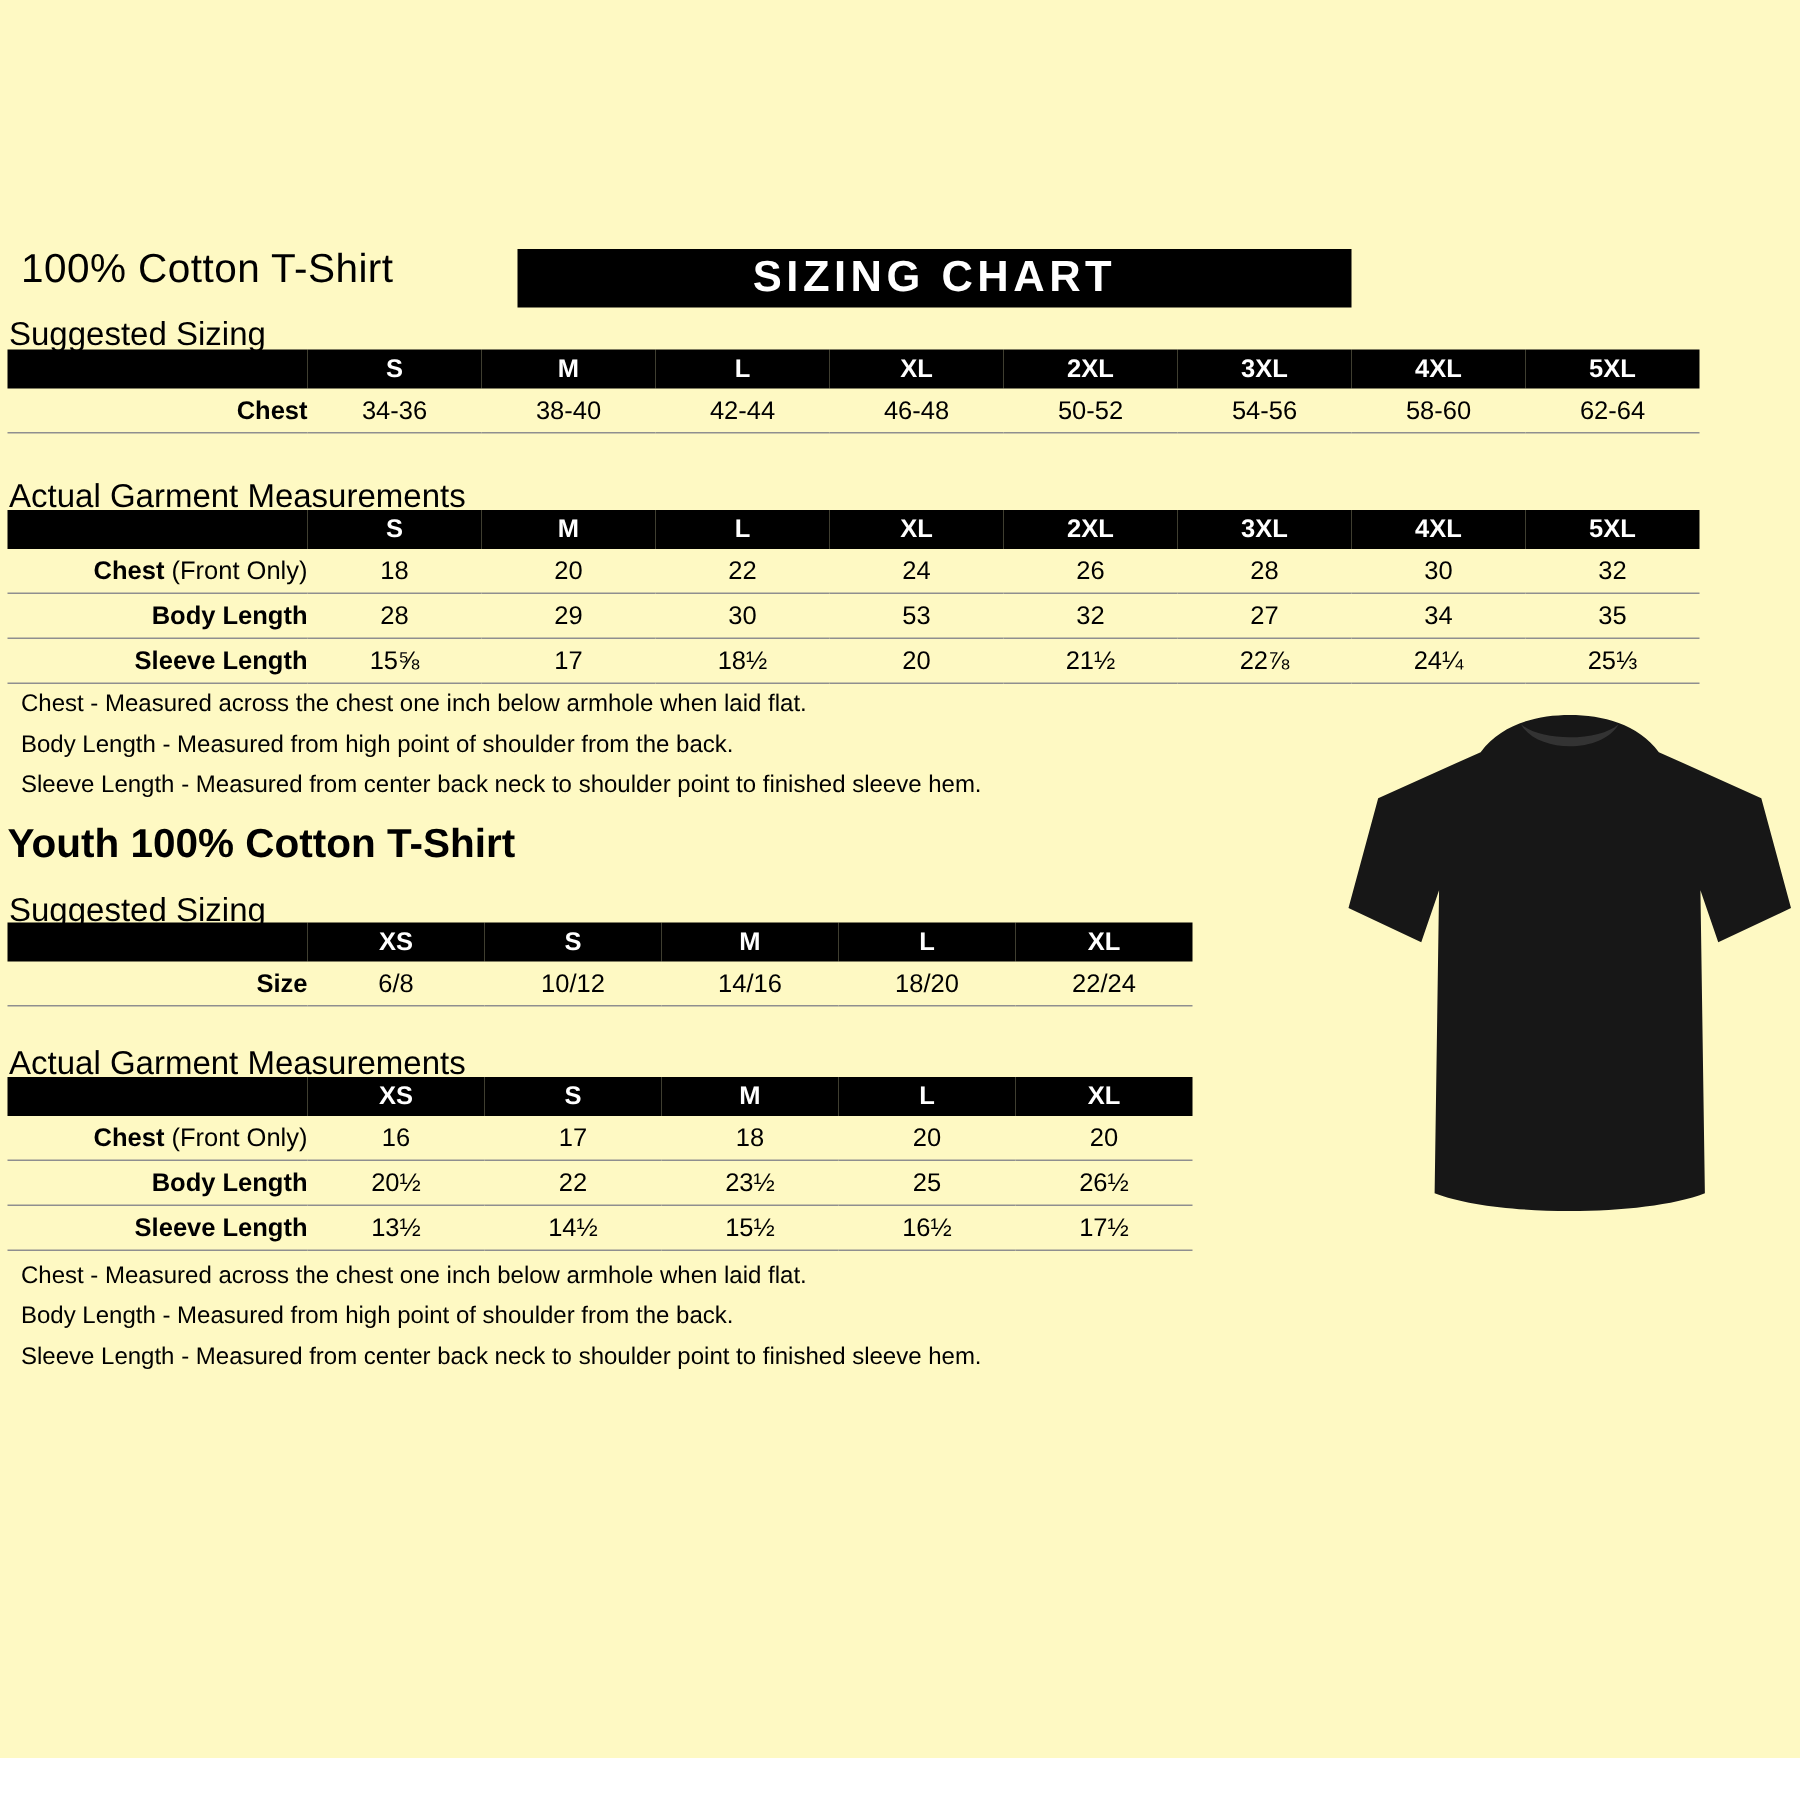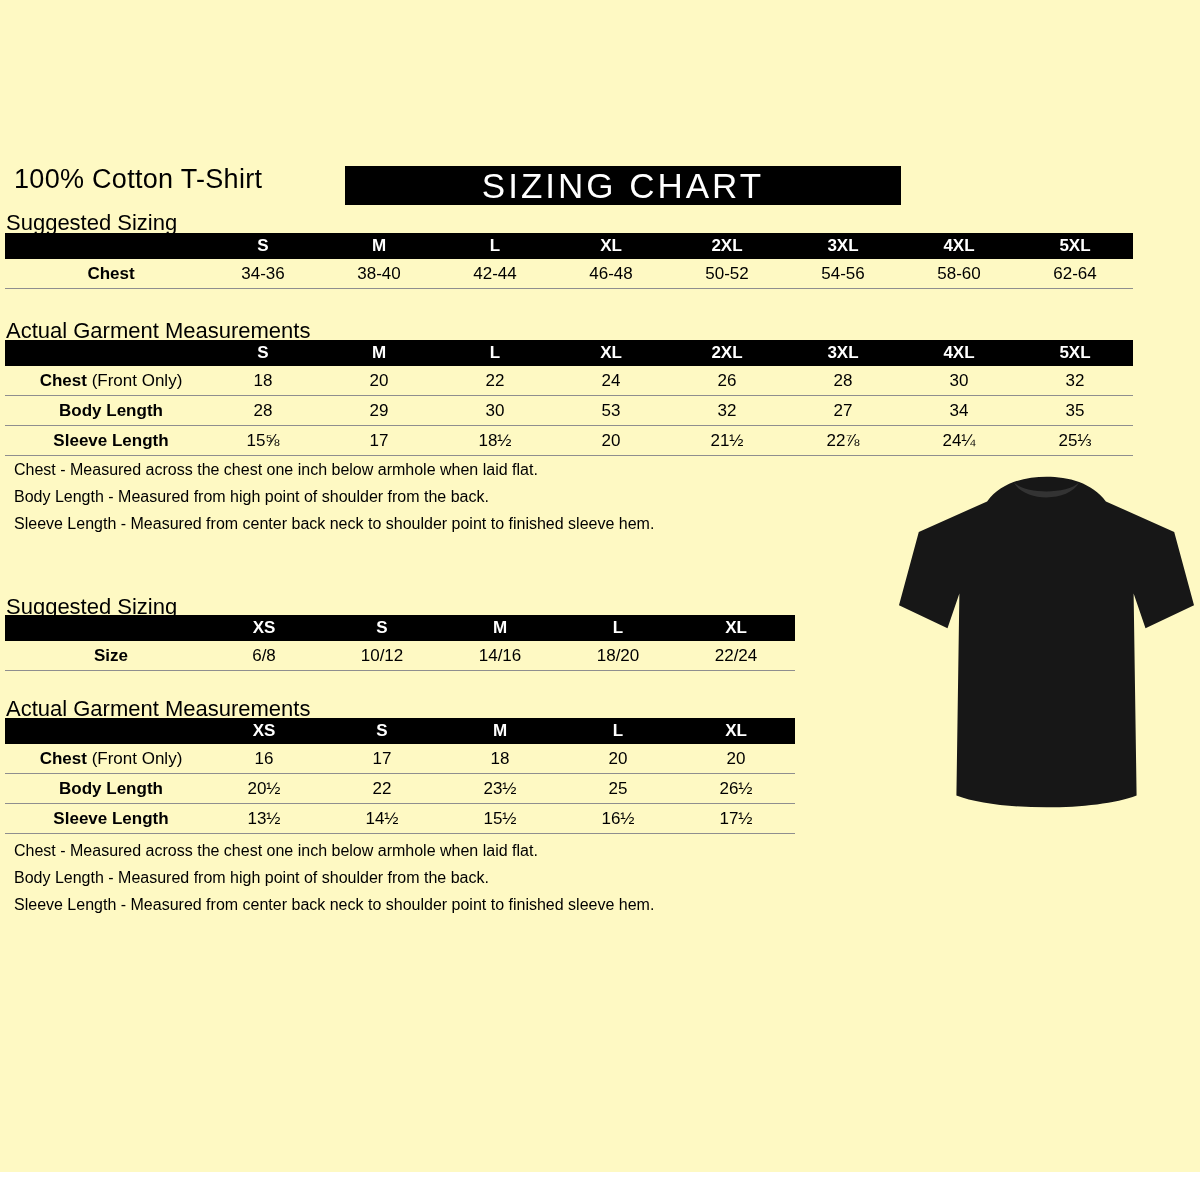--- a/index.html
+++ b/index.html
@@ -5,33 +5,33 @@
   html,body{margin:0;padding:0;background:#fff;}
   #canvas{
     position:relative;width:1200px;height:1172px;background:#fef9c3;
     font-family:"Liberation Sans", sans-serif;color:#000;overflow:hidden;
   }
   .abs{position:absolute;}
 
   
   #adult-title{left:14px;top:164px;font-size:27px;font-weight:400;letter-spacing:.3px;}
   #sizing-banner{left:345px;top:166px;width:556px;height:39px;background:#000;color:#fff;
-    display:flex;align-items:center;justify-content:center;font-size:35px;font-weight:400;letter-spacing:3px;}
+    display:flex;align-items:center;justify-content:center;font-size:29px;font-weight:700;letter-spacing:3px;}
   .section-label{font-size:22px;color:#000;}
   #adult-suggested-label{left:6px;top:210px;}
   #adult-actual-label{left:6px;top:318px;}
   #youth-title{left:5px;top:547px;font-size:27px;font-weight:700;}
   #youth-suggested-label{left:6px;top:594px;}
   #youth-actual-label{left:6px;top:696px;}
 
   
   table.size-table{position:absolute;border-collapse:collapse;table-layout:fixed;color:#000;}
   .size-table th{background:#000;color:#fff;font-weight:700;font-size:17px;height:26px;text-align:center;padding:0;}
   .size-table td{height:29px;text-align:center;font-size:17px;border-bottom:1px solid #8f8f8f;padding:0;}
-  .size-table td.label-cell{text-align:center;padding-left:12px;font-weight:700;}
+  .size-table td.label-cell{text-align:right;padding-left:12px;font-weight:700;}
   .size-table .suffix{font-weight:400;}
   #tbl-adult-suggested{left:5px;top:233px;width:1128px;}
   #tbl-adult-actual{left:5px;top:340px;width:1128px;}
   #tbl-youth-suggested{left:5px;top:615px;width:790px;}
   #tbl-youth-actual{left:5px;top:718px;width:790px;}
 
   
   .notes .note{font-size:16px;margin-bottom:9px;color:#000;}
   #adult-notes{left:14px;top:461px;width:760px;}
   #youth-notes{left:14px;top:842px;width:780px;}
@@ -152,20 +152,21 @@
       </tr>
     </tbody>
   </table>
 
   <div class="abs notes" id="adult-notes">
     <div class="note">Chest - Measured across the chest one inch below armhole when laid flat.</div>
     <div class="note">Body Length - Measured from high point of shoulder from the back.</div>
     <div class="note">Sleeve Length - Measured from center back neck to shoulder point to finished sleeve hem.</div>
   </div>
 
+  <div class="abs" id="youth-title">Youth 100% Cotton T-Shirt</div>
 
   <div class="abs section-label" id="youth-suggested-label">Suggested Sizing</div>
 
   <table class="size-table" id="tbl-youth-suggested">
     <colgroup>
       <col style="width:200px">
         <col style="width:118px">
         <col style="width:118px">
         <col style="width:118px">
         <col style="width:118px">

